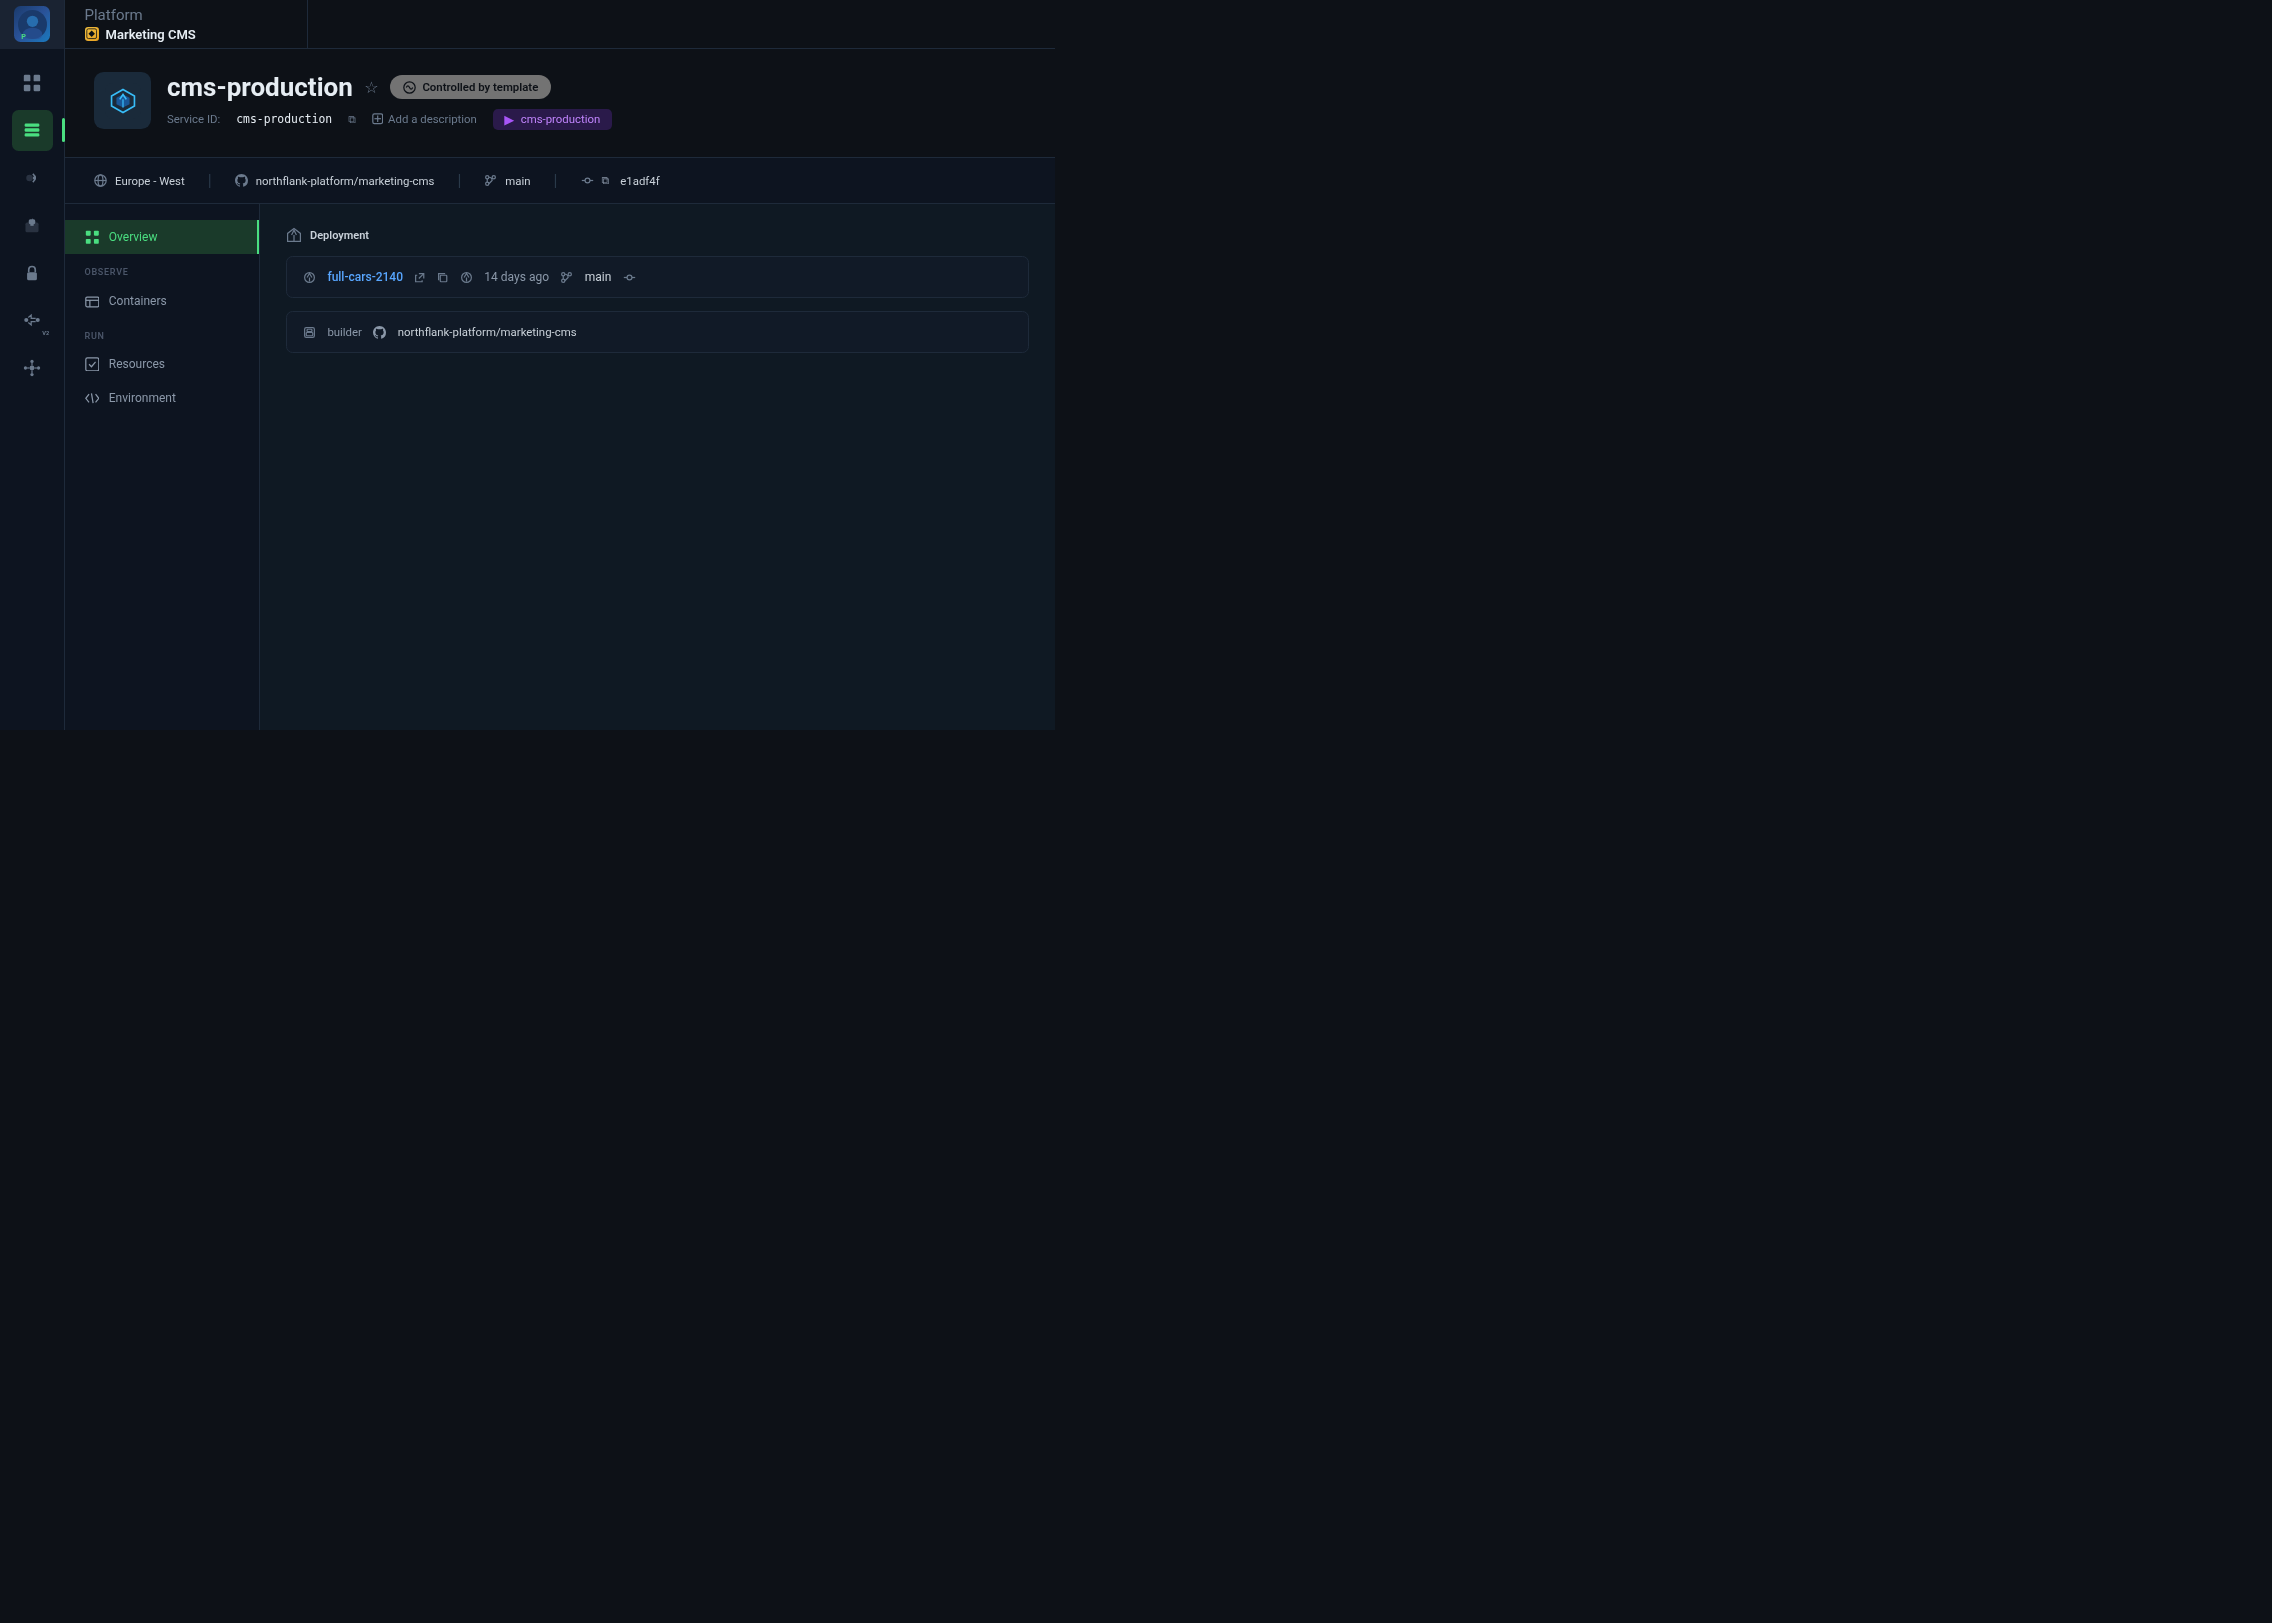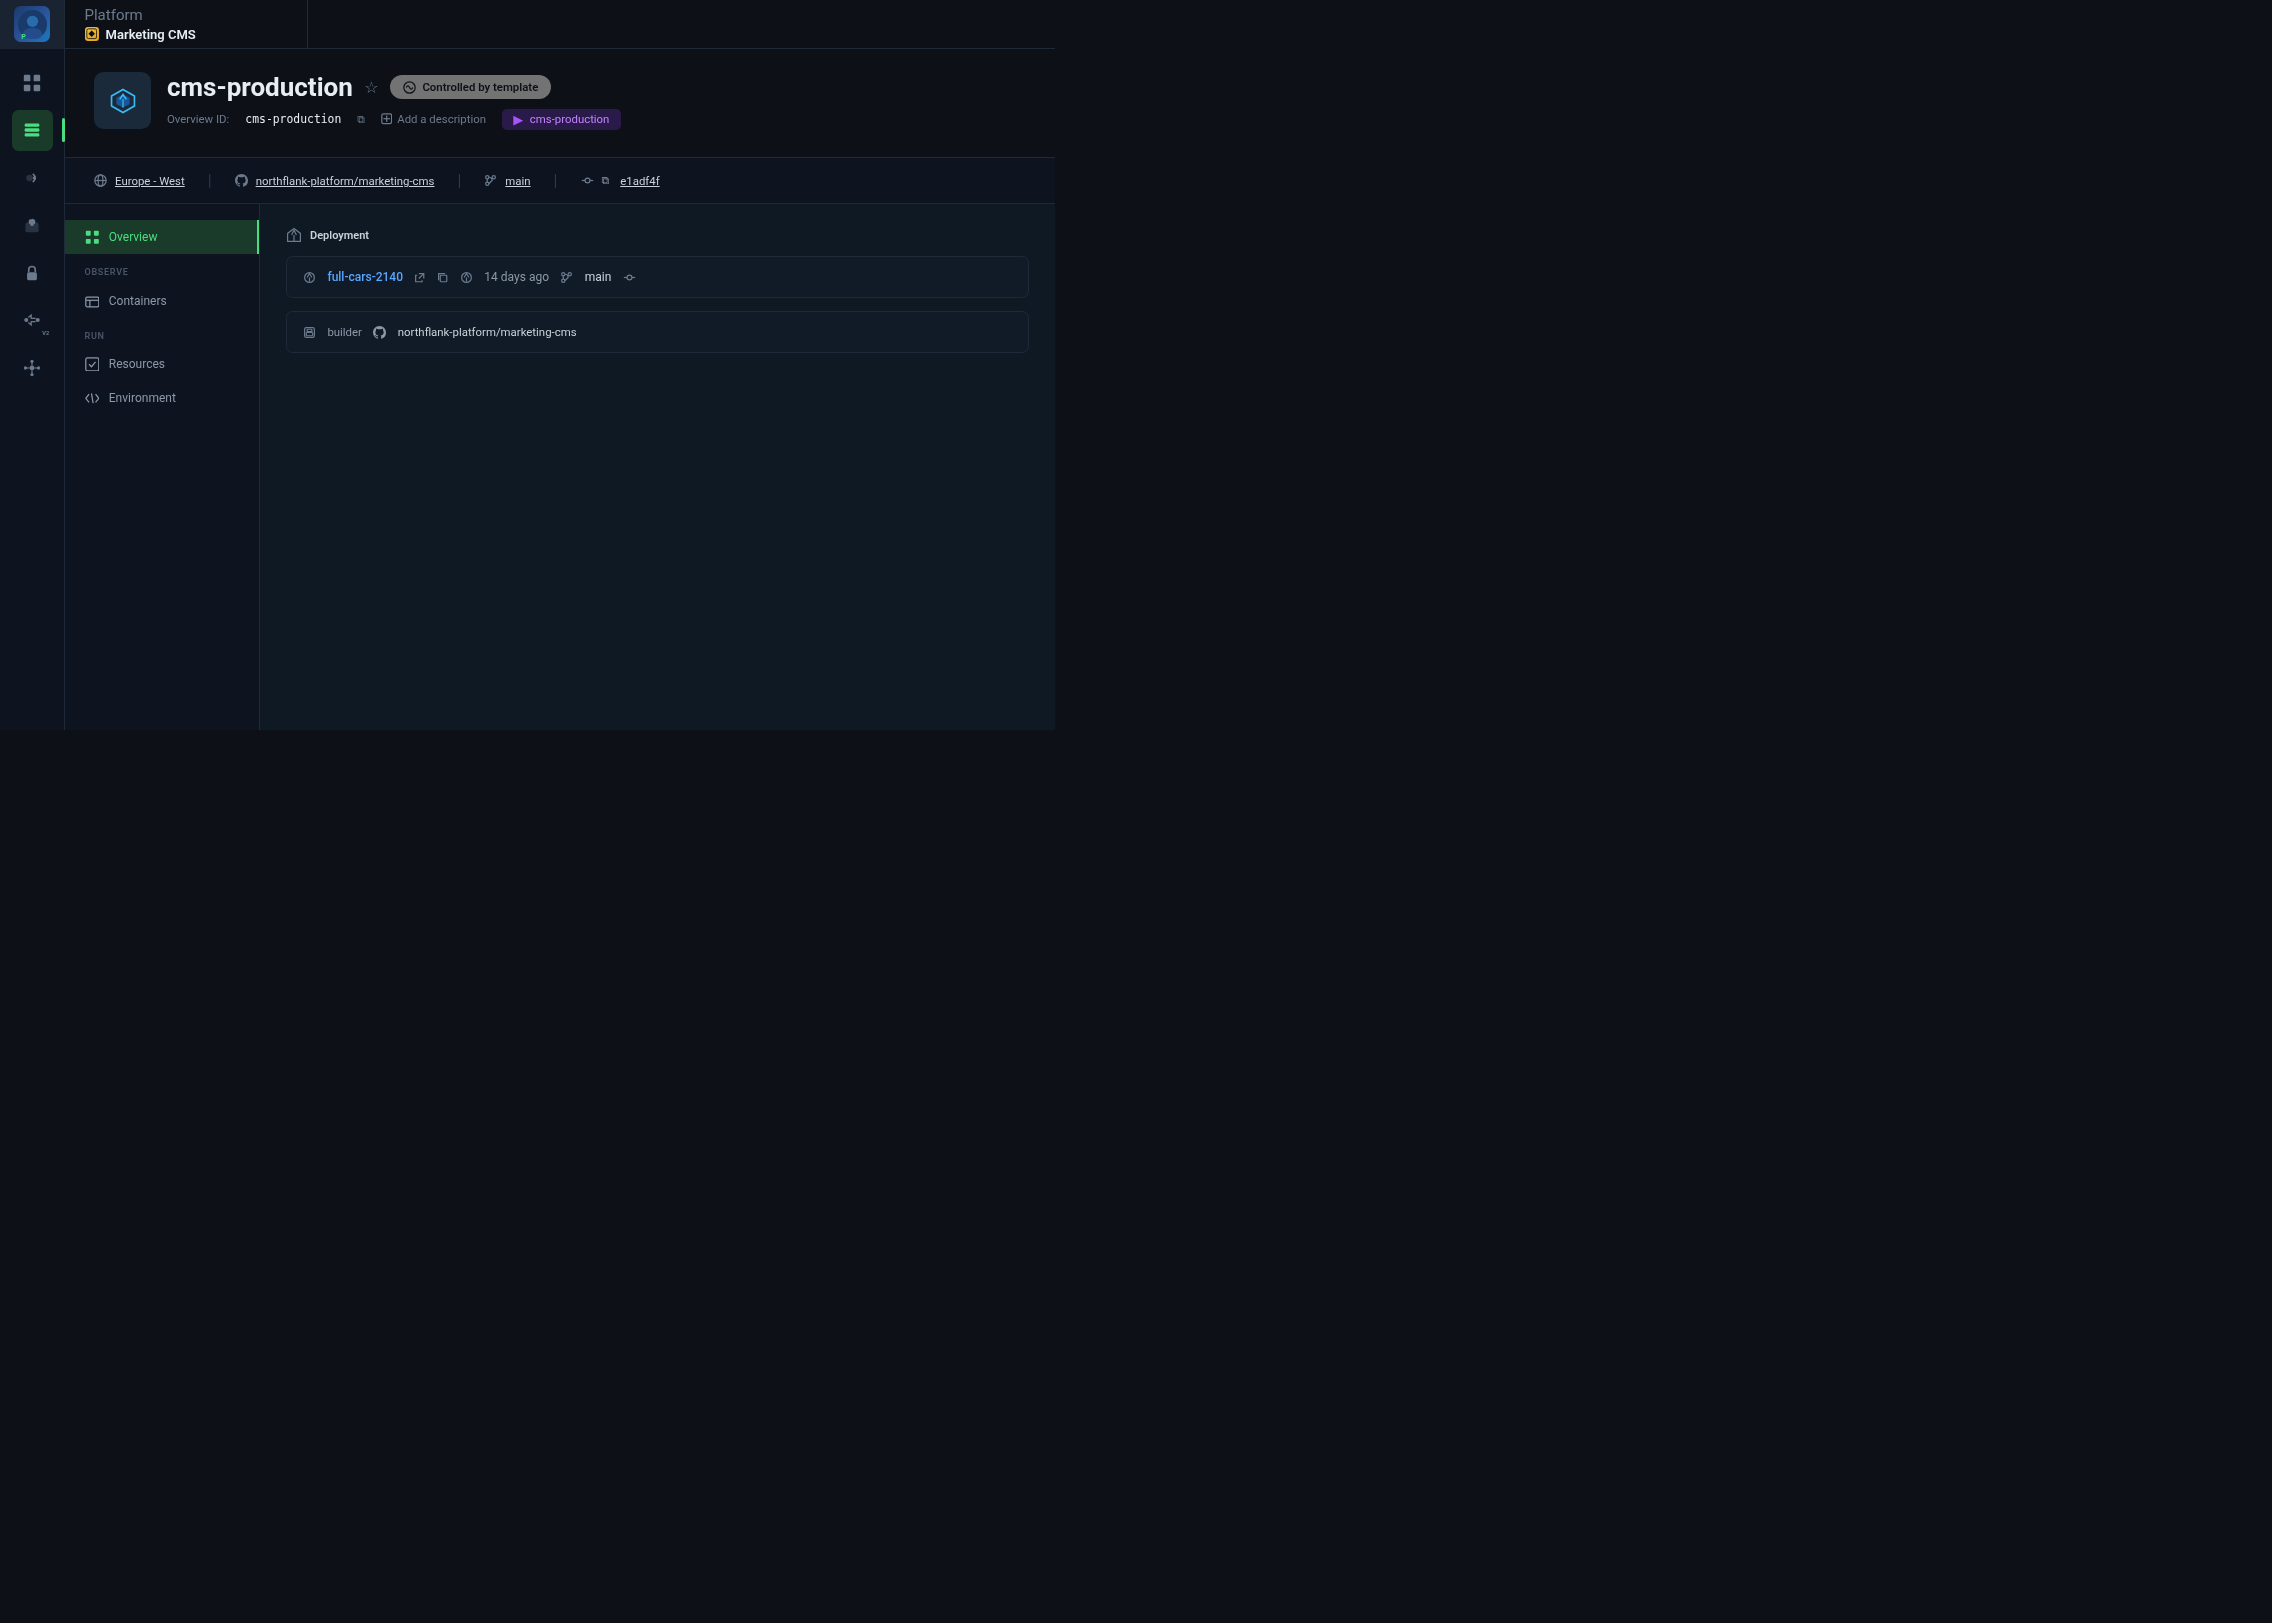--- a/index.html
+++ b/index.html
@@ -242,21 +242,21 @@
       border-bottom: 0.8px solid #1e2a3a;
       font-size: 11.4px;
       color: #8b98a9;
       background: #0d1420;
     }
     .info-bar-item {
       display: flex;
       align-items: center;
       gap: 8px;
     }
-    .info-text { color: #c9d1d9; text-decoration: underline; }
+    .info-text { color: #c9d1d9; }
     .info-divider {
       color: #2a3a4a;
       font-size: 16px;
     }
 
     
     .lower-area {
       display: flex;
       flex: 1;
       overflow: hidden;
@@ -462,21 +462,21 @@
             <span class="star-icon">☆</span>
             <div class="template-badge">
               <svg width="13" height="13" viewBox="0 0 16 16" fill="currentColor">
                 <circle cx="8" cy="8" r="7" fill="none" stroke="#0d1117" stroke-width="1.5"></circle>
                 <path d="M4 8 Q6 4 8 8 Q10 12 12 8" stroke="#0d1117" stroke-width="1.5" fill="none"></path>
               </svg>
               <span>Controlled by template</span>
             </div>
           </div>
           <div class="service-meta-row">
-            <span class="service-id-label">Overview ID:</span>
+            <span class="service-id-label">Service ID:</span>
             <span class="service-id-value">cms-production</span>
             <span class="copy-icon">⧉</span>
             <span class="add-description">
               <svg width="11.4" height="11.4" viewBox="0 0 14 14" fill="none" stroke="#6b7a8d" stroke-width="1.5">
                 <rect x="1" y="1" width="12" height="12" rx="2"></rect>
                 <line x1="3" y1="7" x2="11" y2="7"></line>
                 <line x1="7" y1="3" x2="7" y2="11"></line>
               </svg>
               <span>Add a description</span>
             </span>

